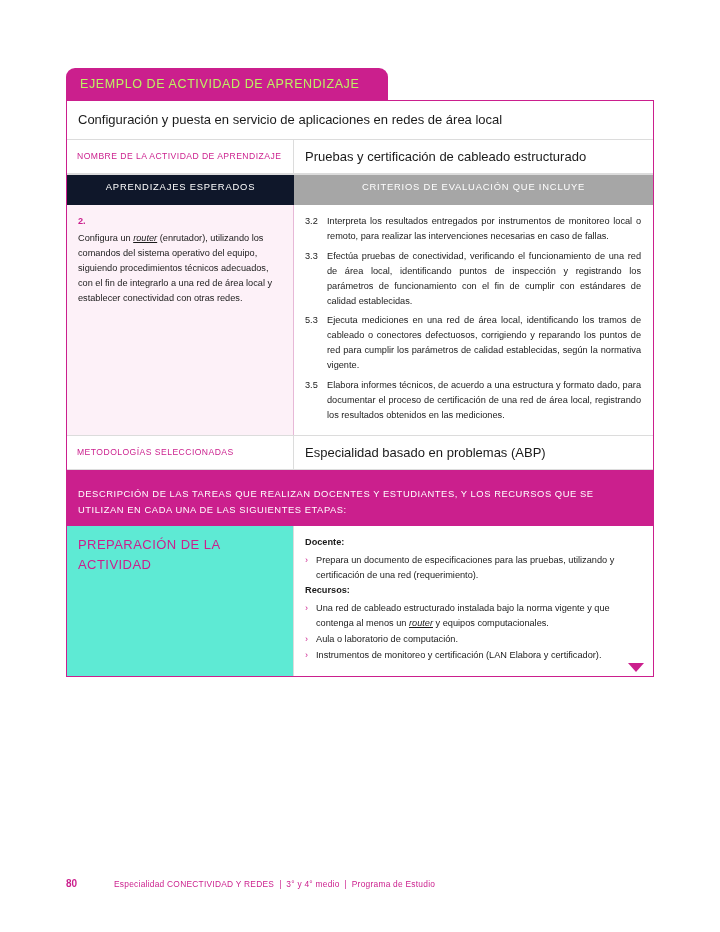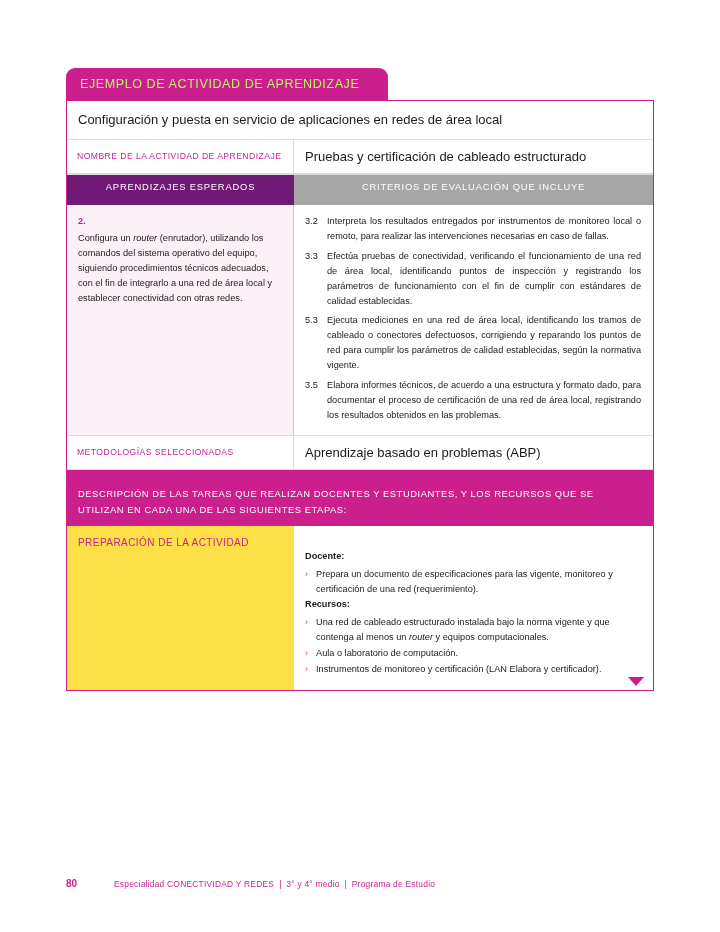--- a/index.html
+++ b/index.html
@@ -86,21 +86,21 @@
   .row-module .cell-value { padding-top: 9px; padding-bottom: 9px; }
 
   
   .band-row {
     display: flex;
     border-bottom: none;
   }
   .band-pink {
     width: 227px;
     min-width: 227px;
-    background: #701a75;
+    background: #0f172a;
     color: #ffffff;
     font-size: 9.4px;
     letter-spacing: 0.8px;
     text-align: center;
     padding: 6px 4px 6px 4px;
     box-sizing: border-box;
   }
   .band-gray {
     flex: 1;
     background: #A6A6A6;
@@ -174,32 +174,32 @@
 
   
   .prep-row {
     display: flex;
     align-items: stretch;
   }
   .prep-left {
     width: 227px;
     min-width: 227px;
     box-sizing: border-box;
-    background: #fde047;
+    background: #5eead4;
     border-right: 1px solid #DCDCDC;
     padding: 9px 10px 9px 11px;
     color: #CB1F8D;
-    font-size: 10px;
+    font-size: 13px;
     letter-spacing: 0.45px;
     line-height: 1.55;
   }
   .prep-right {
     flex: 1;
     box-sizing: border-box;
-    padding: 23px 14px 12px 11px;
+    padding: 9px 14px 12px 11px;
     font-size: 9.2px;
     line-height: 1.62;
     color: #1b1b1b;
     position: relative;
     min-height: 135px;
   }
   .sub-head {
     font-weight: bold;
     margin-bottom: 3px;
   }
@@ -248,21 +248,21 @@
   }
   .footer-page {
     font-weight: bold;
     font-size: 10px;
     width: 48px;
     min-width: 48px;
   }
   .footer-text { letter-spacing: 0.25px; }
   .footer-sep { padding: 0 5px; }
 
-  em.it { font-style: italic; }
+  em.it { font-style: italic; text-decoration: underline; }
 </style>
 </head>
 <body>
 
 <div class="page">
 
   <div class="title-tab">
     <span>EJEMPLO DE ACTIVIDAD DE APRENDIZAJE</span>
   </div>
 
@@ -298,41 +298,41 @@
         <div class="crit">
           <div class="crit-num">3.3</div>
           <div class="crit-text">Efectúa pruebas de conectividad, verificando el funcionamiento de una red de área local, identificando puntos de inspección y registrando los parámetros de funcionamiento con el fin de cumplir con estándares de calidad establecidas.</div>
         </div>
         <div class="crit">
           <div class="crit-num">5.3</div>
           <div class="crit-text">Ejecuta mediciones en una red de área local, identificando los tramos de cableado o conectores defectuosos, corrigiendo y reparando los puntos de red para cumplir los parámetros de calidad establecidas, según la normativa vigente.</div>
         </div>
         <div class="crit">
           <div class="crit-num">3.5</div>
-          <div class="crit-text">Elabora informes técnicos, de acuerdo a una estructura y formato dado, para documentar el proceso de certificación de una red de área local, registrando los resultados obtenidos en las problemas.</div>
+          <div class="crit-text">Elabora informes técnicos, de acuerdo a una estructura y formato dado, para documentar el proceso de certificación de una red de área local, registrando los resultados obtenidos en las mediciones.</div>
         </div>
       </div>
     </div>
 
     <div class="row row-method">
       <div class="cell-label">METODOLOGÍAS SELECCIONADAS</div>
-      <div class="cell-value">Aprendizaje basado en problemas (ABP)</div>
+      <div class="cell-value">Especialidad basado en problemas (ABP)</div>
     </div>
 
     <div class="full-band">DESCRIPCIÓN DE LAS TAREAS QUE REALIZAN DOCENTES Y ESTUDIANTES, Y LOS RECURSOS QUE SE UTILIZAN EN CADA UNA DE LAS SIGUIENTES ETAPAS:</div>
 
     <div class="prep-row">
       <div class="prep-left">PREPARACIÓN DE LA ACTIVIDAD</div>
       <div class="prep-right">
 
         <div class="sub-head">Docente:</div>
         <ul class="bullets">
           <li>
             <span class="bullet-mark">›</span>
-            <span class="bullet-text"><span>Prepara un documento de especificaciones para las vigente, monitoreo y certificación de una red (requerimiento).</span><em class="it"></em><span></span></span>
+            <span class="bullet-text"><span>Prepara un documento de especificaciones para las pruebas, utilizando y certificación de una red (requerimiento).</span><em class="it"></em><span></span></span>
           </li>
         </ul>
 
         <div class="sub-head second">Recursos:</div>
         <ul class="bullets">
           <li>
             <span class="bullet-mark">›</span>
             <span class="bullet-text"><span>Una red de cableado estructurado instalada bajo la norma vigente y que contenga al menos un </span><em class="it">router</em><span> y equipos computacionales.</span></span>
           </li>
           <li>

